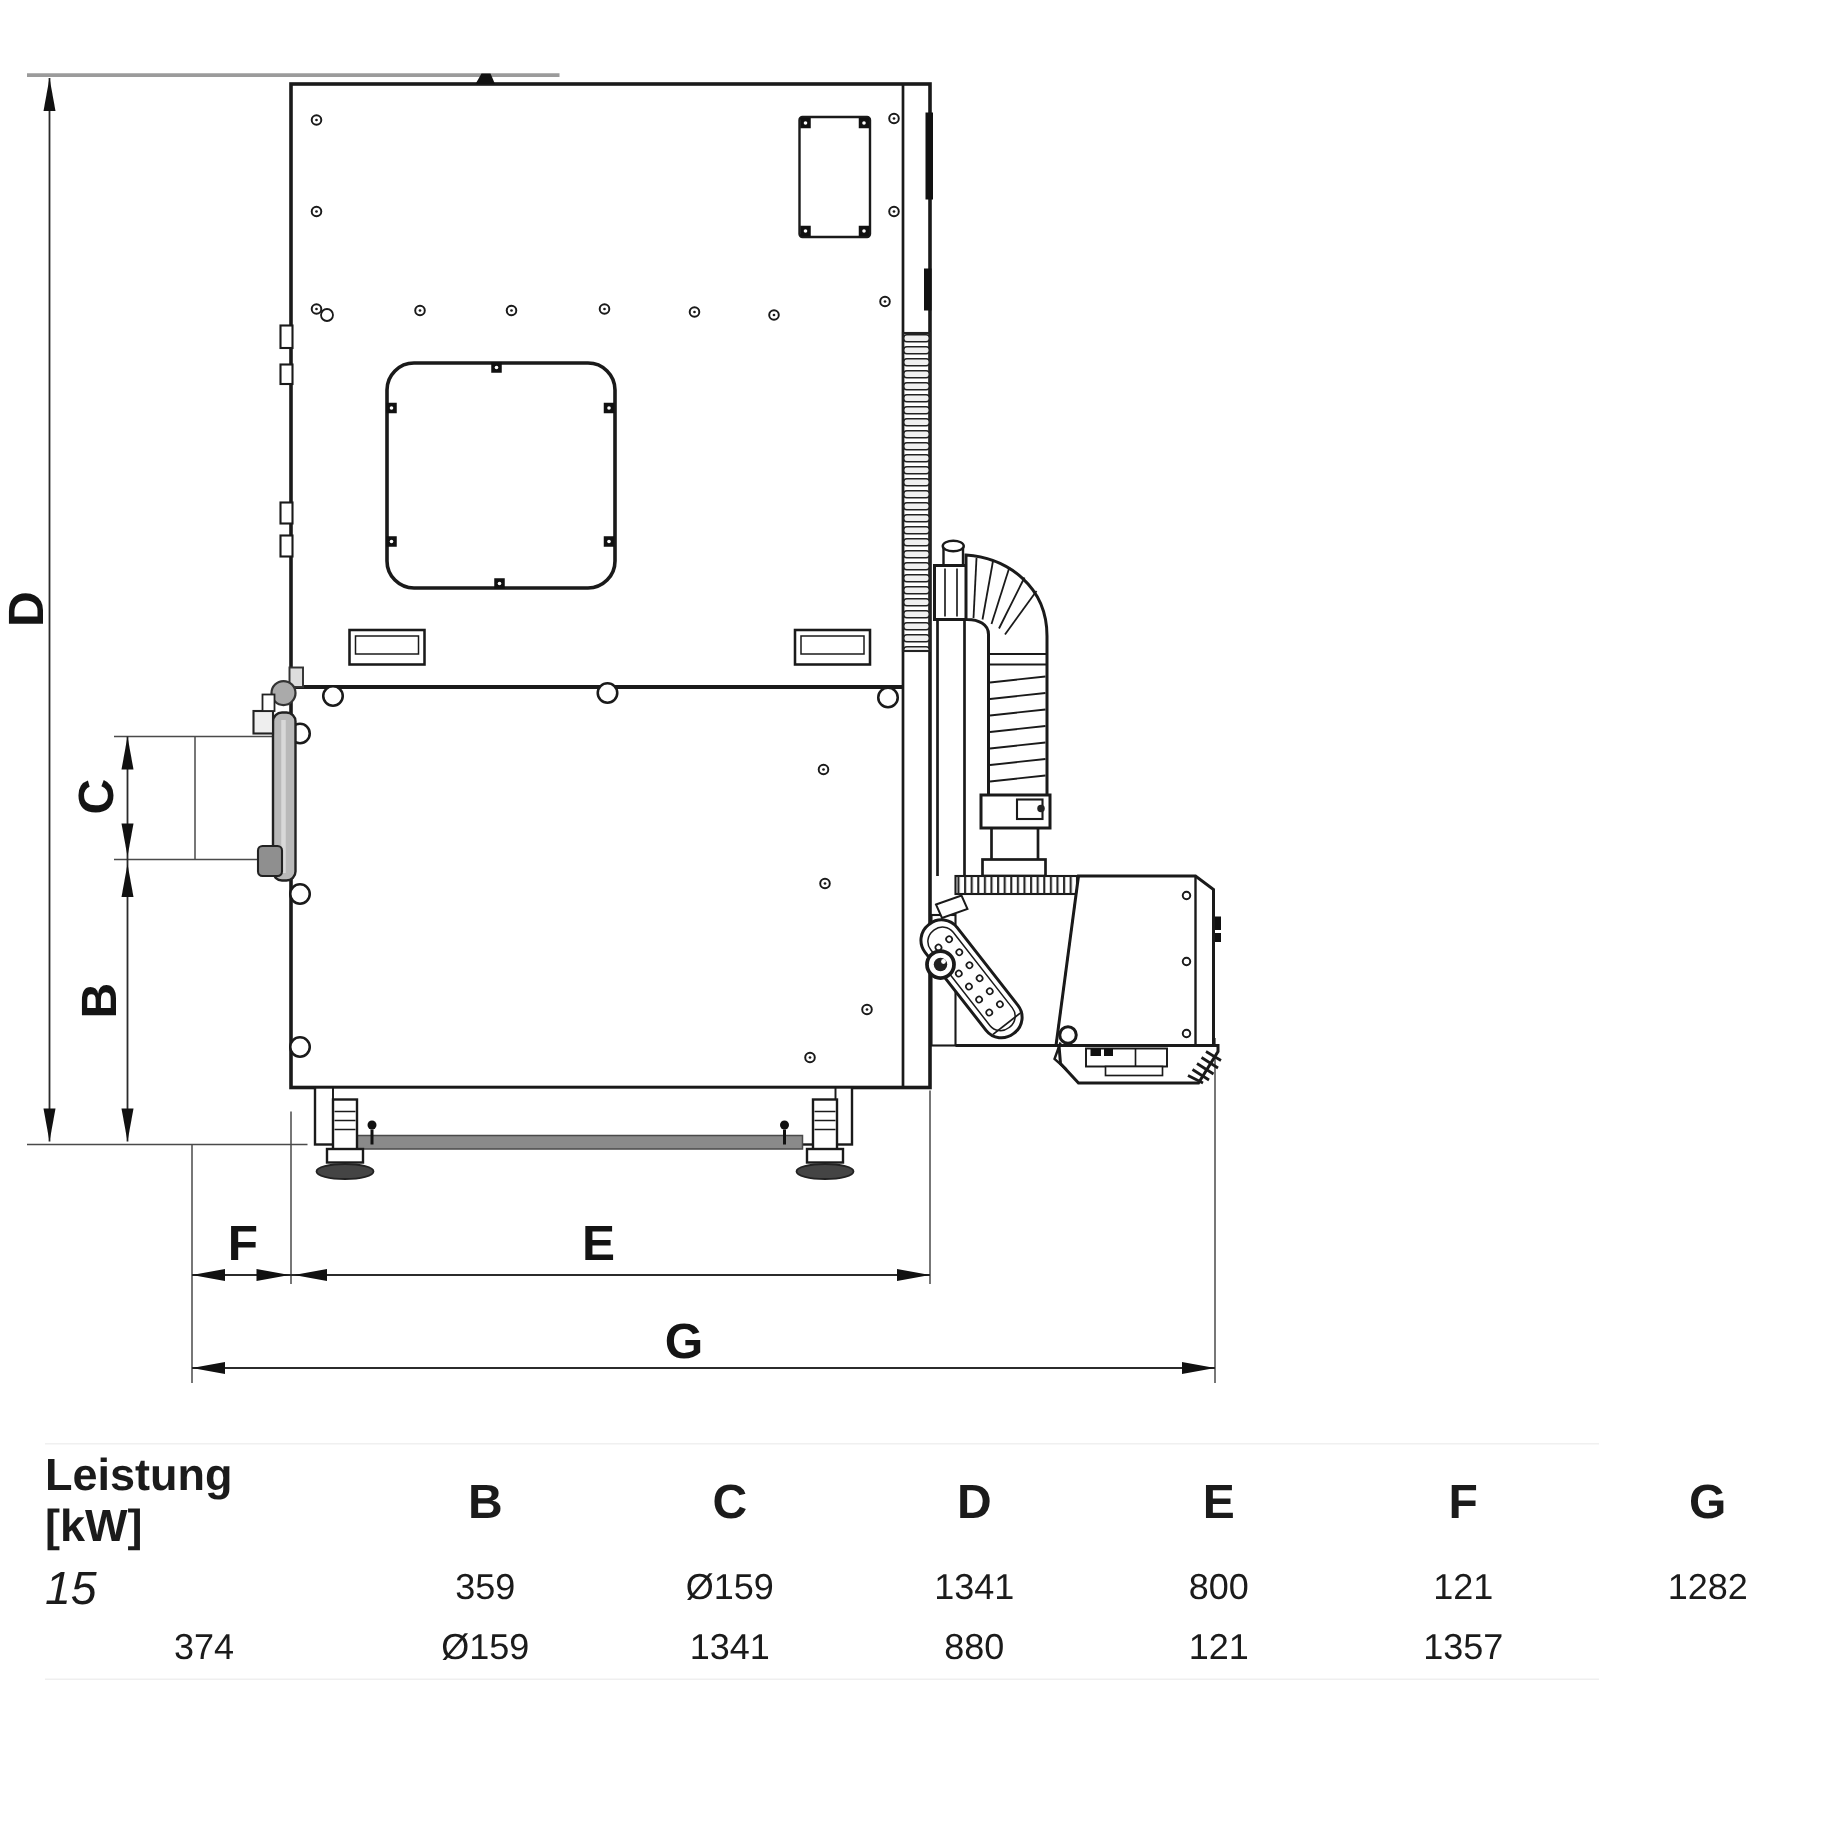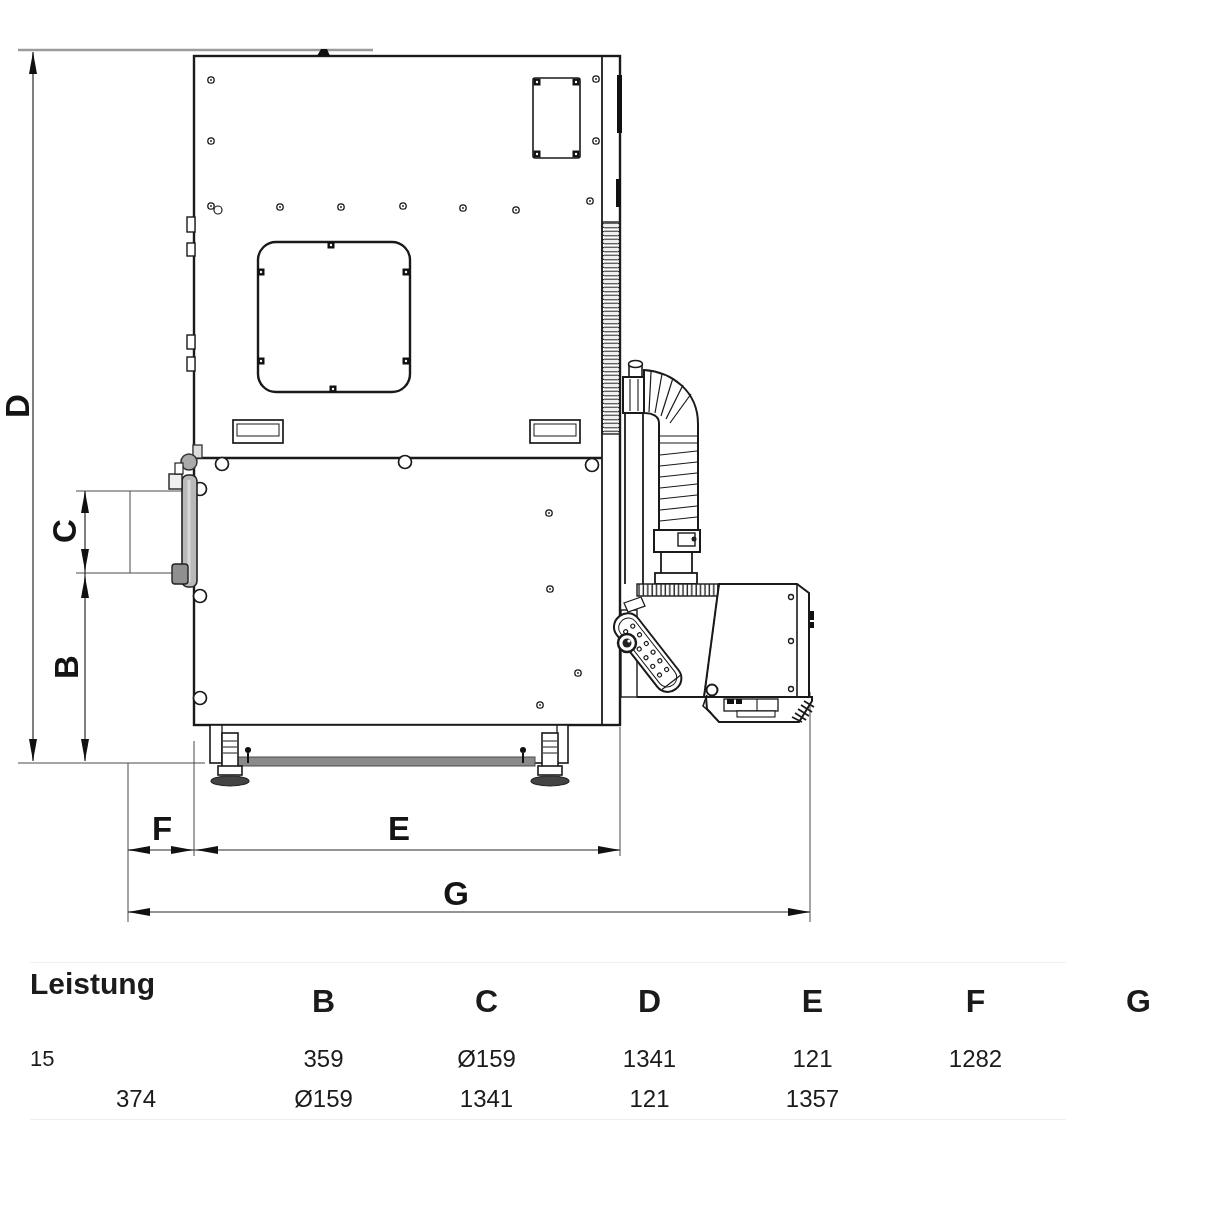--- a/index.html
+++ b/index.html
@@ -9,21 +9,21 @@
 
   
   .dim-table { position:absolute; left:0; top:950px; width:1066px; color:#1b1b1b; }
   .t-grid { display:grid; grid-template-columns:212px 163px 163px 163px 163px 163px 163px;
             margin-left:30px; }
   .t-head { margin-top:12px; height:76px; border-top:1px solid #f0f0f0; }
   .t-head .hletter { font-size:32px; font-weight:bold; text-align:center; line-height:76px; }
   .rowhead { font-size:30px; font-weight:bold; line-height:34px; padding-top:4px; }
   .t-row { height:40px; }
   .t-row .cell { font-size:24px; text-align:center; line-height:40px; }
-  .t-row .pcell { font-size:22px; line-height:40px; }
+  .t-row .pcell { font-size:31px; line-height:40px;font-style:italic; }
   .t-row.last { border-bottom:1px solid #efefef; }
 
   text.dimlabel { font-family:"Liberation Sans", sans-serif; font-size:33px; font-weight:bold; fill:#141414; }
 </style>
 </head>
 <body>
 
 <div class="stage">
 
 <svg width="1214" height="1214" viewBox="0 0 1214 1214">
@@ -304,40 +304,43 @@
       <circle cx="712" cy="690" r="5.5" fill="#ffffff" stroke="#1a1a1a" stroke-width="2"></circle>
       <path d="M 707 695 L 703 706 L 711 713" fill="none" stroke="#1a1a1a" stroke-width="1.6"></path>
     </g>
   </g>
 </svg>
 
 <div class="dim-table">
   <div class="t-grid t-head">
     <div class="rowhead">
       <div>Leistung</div>
+      <div>[kW]</div>
     </div>
     <div class="hletter">B</div>
     <div class="hletter">C</div>
     <div class="hletter">D</div>
     <div class="hletter">E</div>
     <div class="hletter">F</div>
     <div class="hletter">G</div>
   </div>
 
   <div class="t-grid t-row">
     <div class="pcell">15</div>
     <div class="cell">359</div>
     <div class="cell">Ø159</div>
     <div class="cell">1341</div>
+    <div class="cell">800</div>
     <div class="cell">121</div>
     <div class="cell">1282</div>
   </div>
 
   <div class="t-grid t-row last">
     <div class="cell">374</div>
     <div class="cell">Ø159</div>
     <div class="cell">1341</div>
+    <div class="cell">880</div>
     <div class="cell">121</div>
     <div class="cell">1357</div>
   </div>
 </div>
 
 </div>
 
 </body></html>

